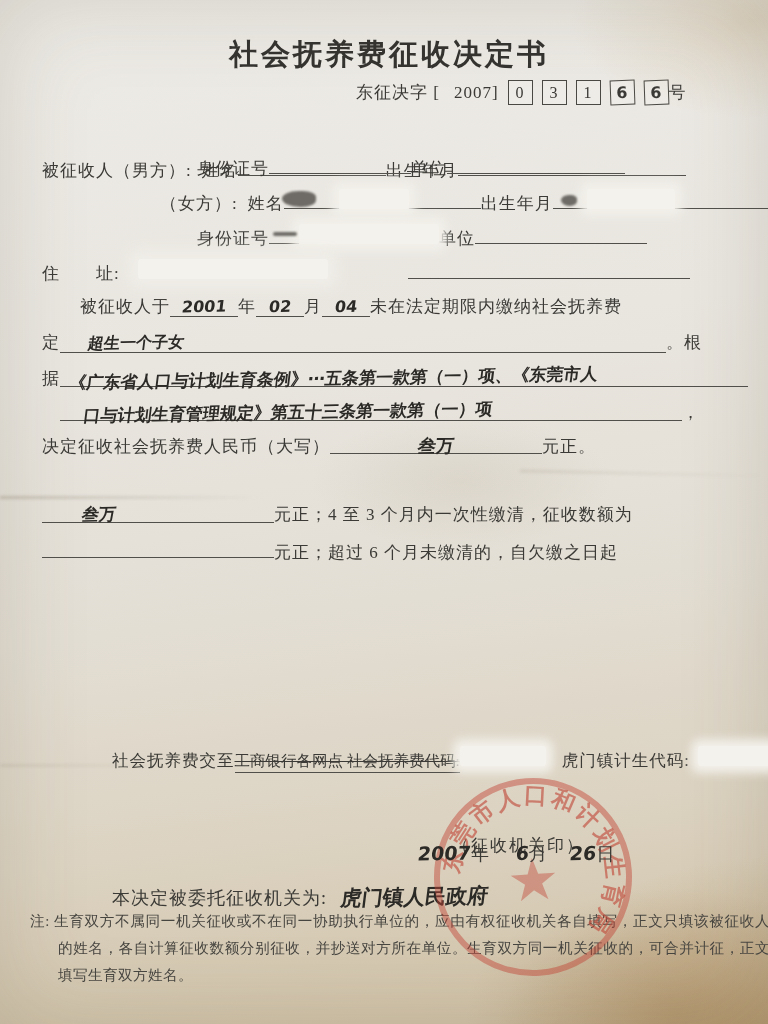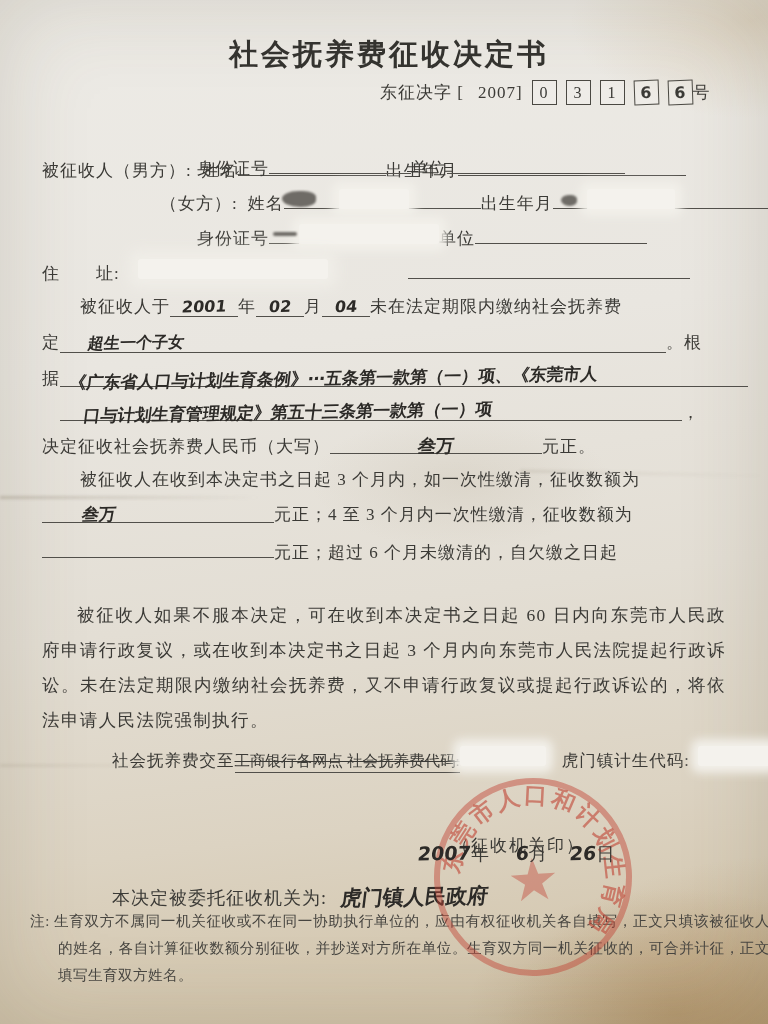--- a/index.html
+++ b/index.html
@@ -37,21 +37,21 @@
 </head>
 <body>
 
 <div class="photo">
   <div class="crease c1"></div>
   <div class="crease c2"></div>
   <div class="crease c3"></div>
 
   <h1 class="title">社会抚养费征收决定书</h1>
 
-  <div class="row" style="left:356px;top:80px;margin-left:24px;">
+  <div class="row" style="left:356px;top:80px;">
     <span>东征决字 [</span>
     <span class="gap" style="width:14px;"></span>
     <span>2007]</span>
     <span class="digit-box">0</span>
     <span class="digit-box">3</span>
     <span class="digit-box">1</span>
     <span class="digit-box hand-digit">6</span>
     <span class="digit-box hand-digit">6</span>
     <span>号</span>
   </div>
@@ -126,33 +126,29 @@
   <div class="row" style="left:60px;top:401px;">
     <span class="blank" style="width:622px;text-align:left;"><span class="hand" style="margin-left:24px;font-size:17px;">口与计划生育管理规定》第五十三条第一款第（一）项</span></span>
     <span>，</span>
   </div>
   <div class="row" style="left:42px;top:434px;">
     <span>决定征收社会抚养费人民币（大写）</span>
     <span class="blank" style="width:212px;"><span class="hand" style="font-size:18px;">叁万</span></span>
     <span>元正。</span>
   </div>
 
-  <div class="row" style="left:80px;top:468px;">
-    <span>被征收人在收到本决定书之日起 3 个月内，如一次性缴清，征收数额为</span>
-  </div>
   <div class="row" style="left:42px;top:503px;">
     <span class="blank" style="width:232px;text-align:left;"><span class="hand" style="margin-left:40px;font-size:17px;">叁万</span></span>
     <span>元正；4 至 3 个月内一次性缴清，征收数额为</span>
   </div>
   <div class="row" style="left:42px;top:538px;">
     <span class="blank" style="width:232px;"></span>
     <span>元正；超过 6 个月未缴清的，自欠缴之日起</span>
   </div>
 
-  <div class="para" style="left:42px;top:598px;width:684px;text-indent:2em;">被征收人如果不服本决定，可在收到本决定书之日起 60 日内向东莞市人民政府申请行政复议，或在收到本决定书之日起 3 个月内向东莞市人民法院提起行政诉讼。未在法定期限内缴纳社会抚养费，又不申请行政复议或提起行政诉讼的，将依法申请人民法院强制执行。</div>
 
   <div class="row" style="left:112px;top:746px;font-size:16.5px;">
     <span>社会抚养费交至</span>
     <span class="struck">工商银行各网点 社会抚养费代码:</span>
     <span class="redact" style="width:86px;"></span>
     <span class="gap" style="width:16px;"></span>
     <span>虎门镇计生代码:</span>
     <span class="gap" style="width:8px;"></span>
     <span class="redact" style="width:74px;"></span>
   </div>

